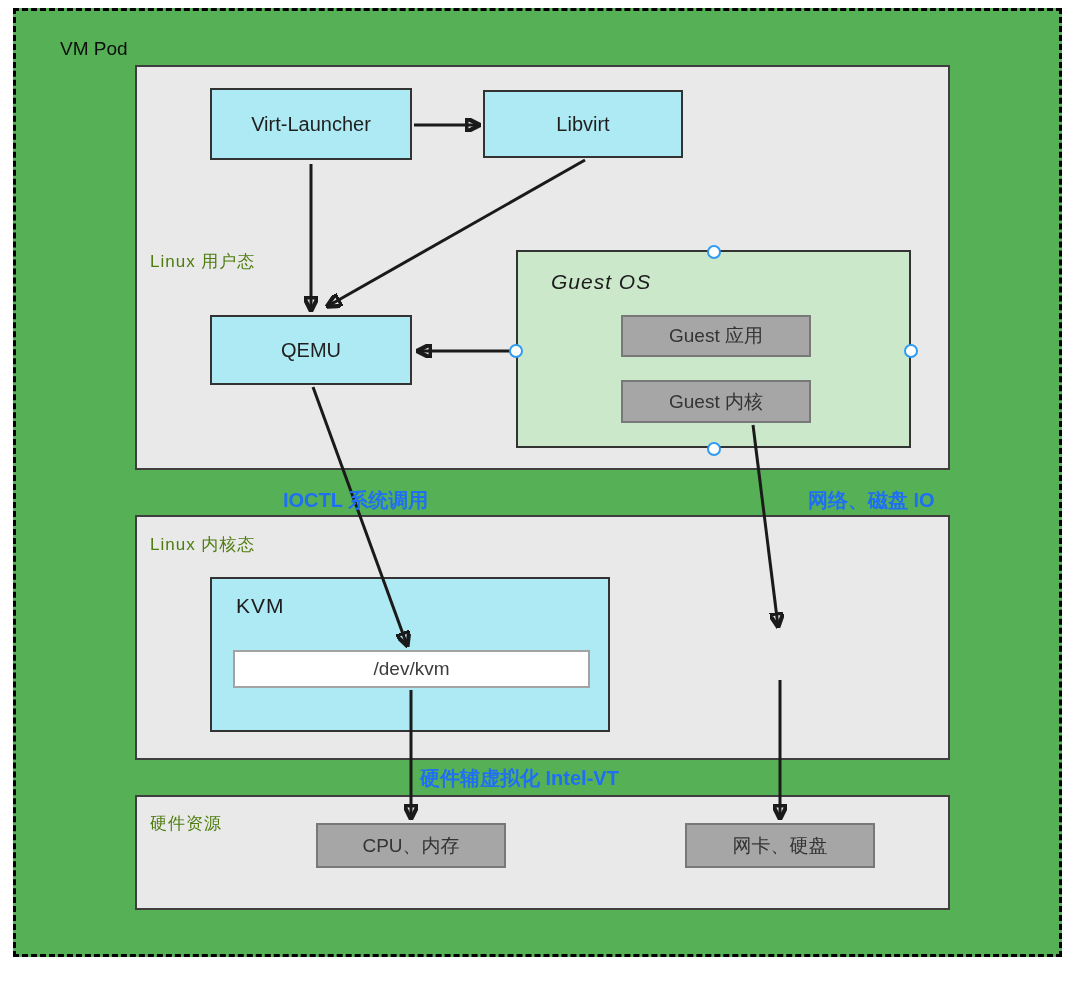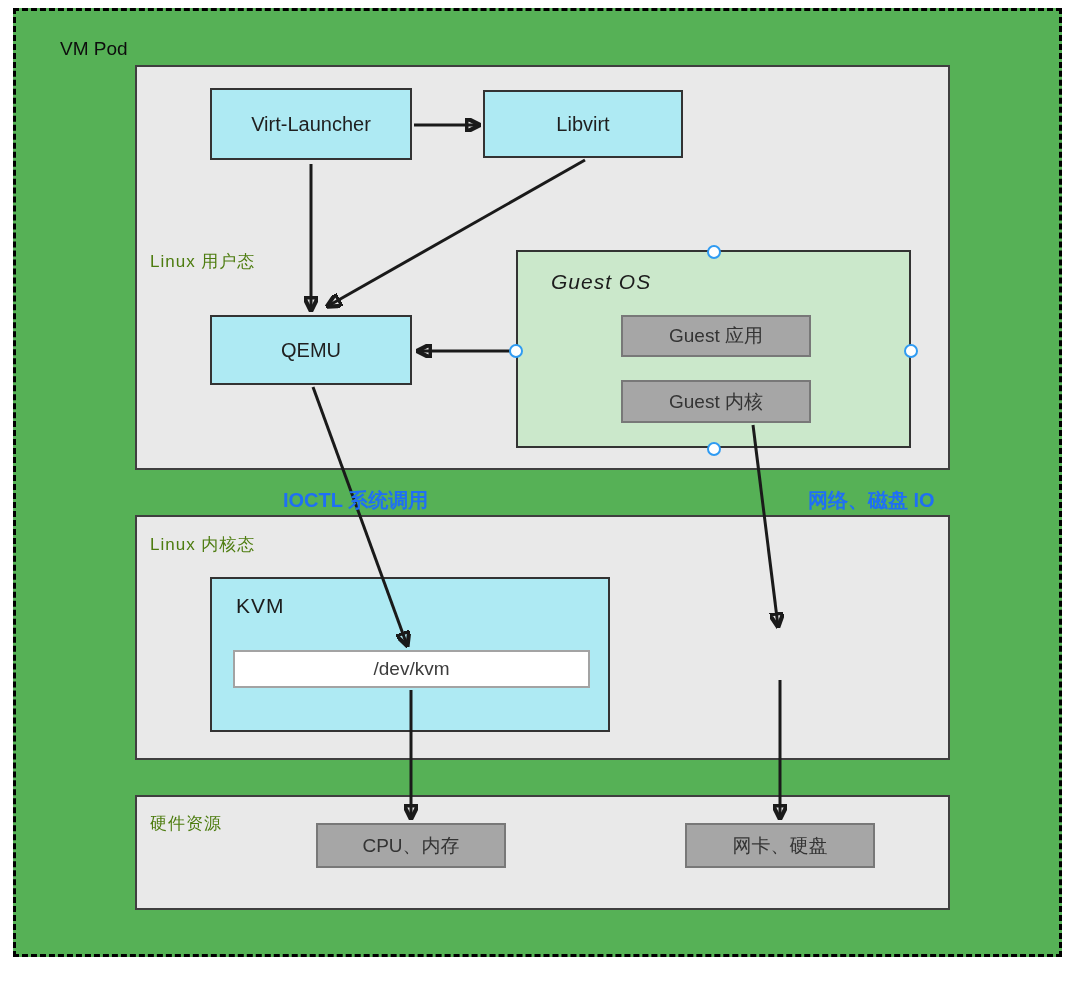--- a/index.html
+++ b/index.html
@@ -171,19 +171,20 @@
     <path d="M585 160 L328 306" marker-end="url(#ah)"></path>
     <path d="M512 351 L418 351" marker-end="url(#ah)"></path>
     <path d="M313 387 L407 645" marker-end="url(#ah)"></path>
     <path d="M753 425 L778 626" marker-end="url(#ah)"></path>
     <path d="M411 690 L411 818" marker-end="url(#ah)"></path>
     <path d="M780 680 L780 818" marker-end="url(#ah)"></path>
   </svg>
 
   <div class="edge-label el-ioctl">IOCTL 系统调用</div>
   <div class="edge-label el-net">网络、磁盘 IO</div>
+  <div class="edge-label el-hw">硬件辅虚拟化 Intel-VT</div>
 
   <div class="handle h-top"></div>
   <div class="handle h-right"></div>
   <div class="handle h-bottom"></div>
   <div class="handle h-left"></div>
 
 </div>
 
 </body></html>

